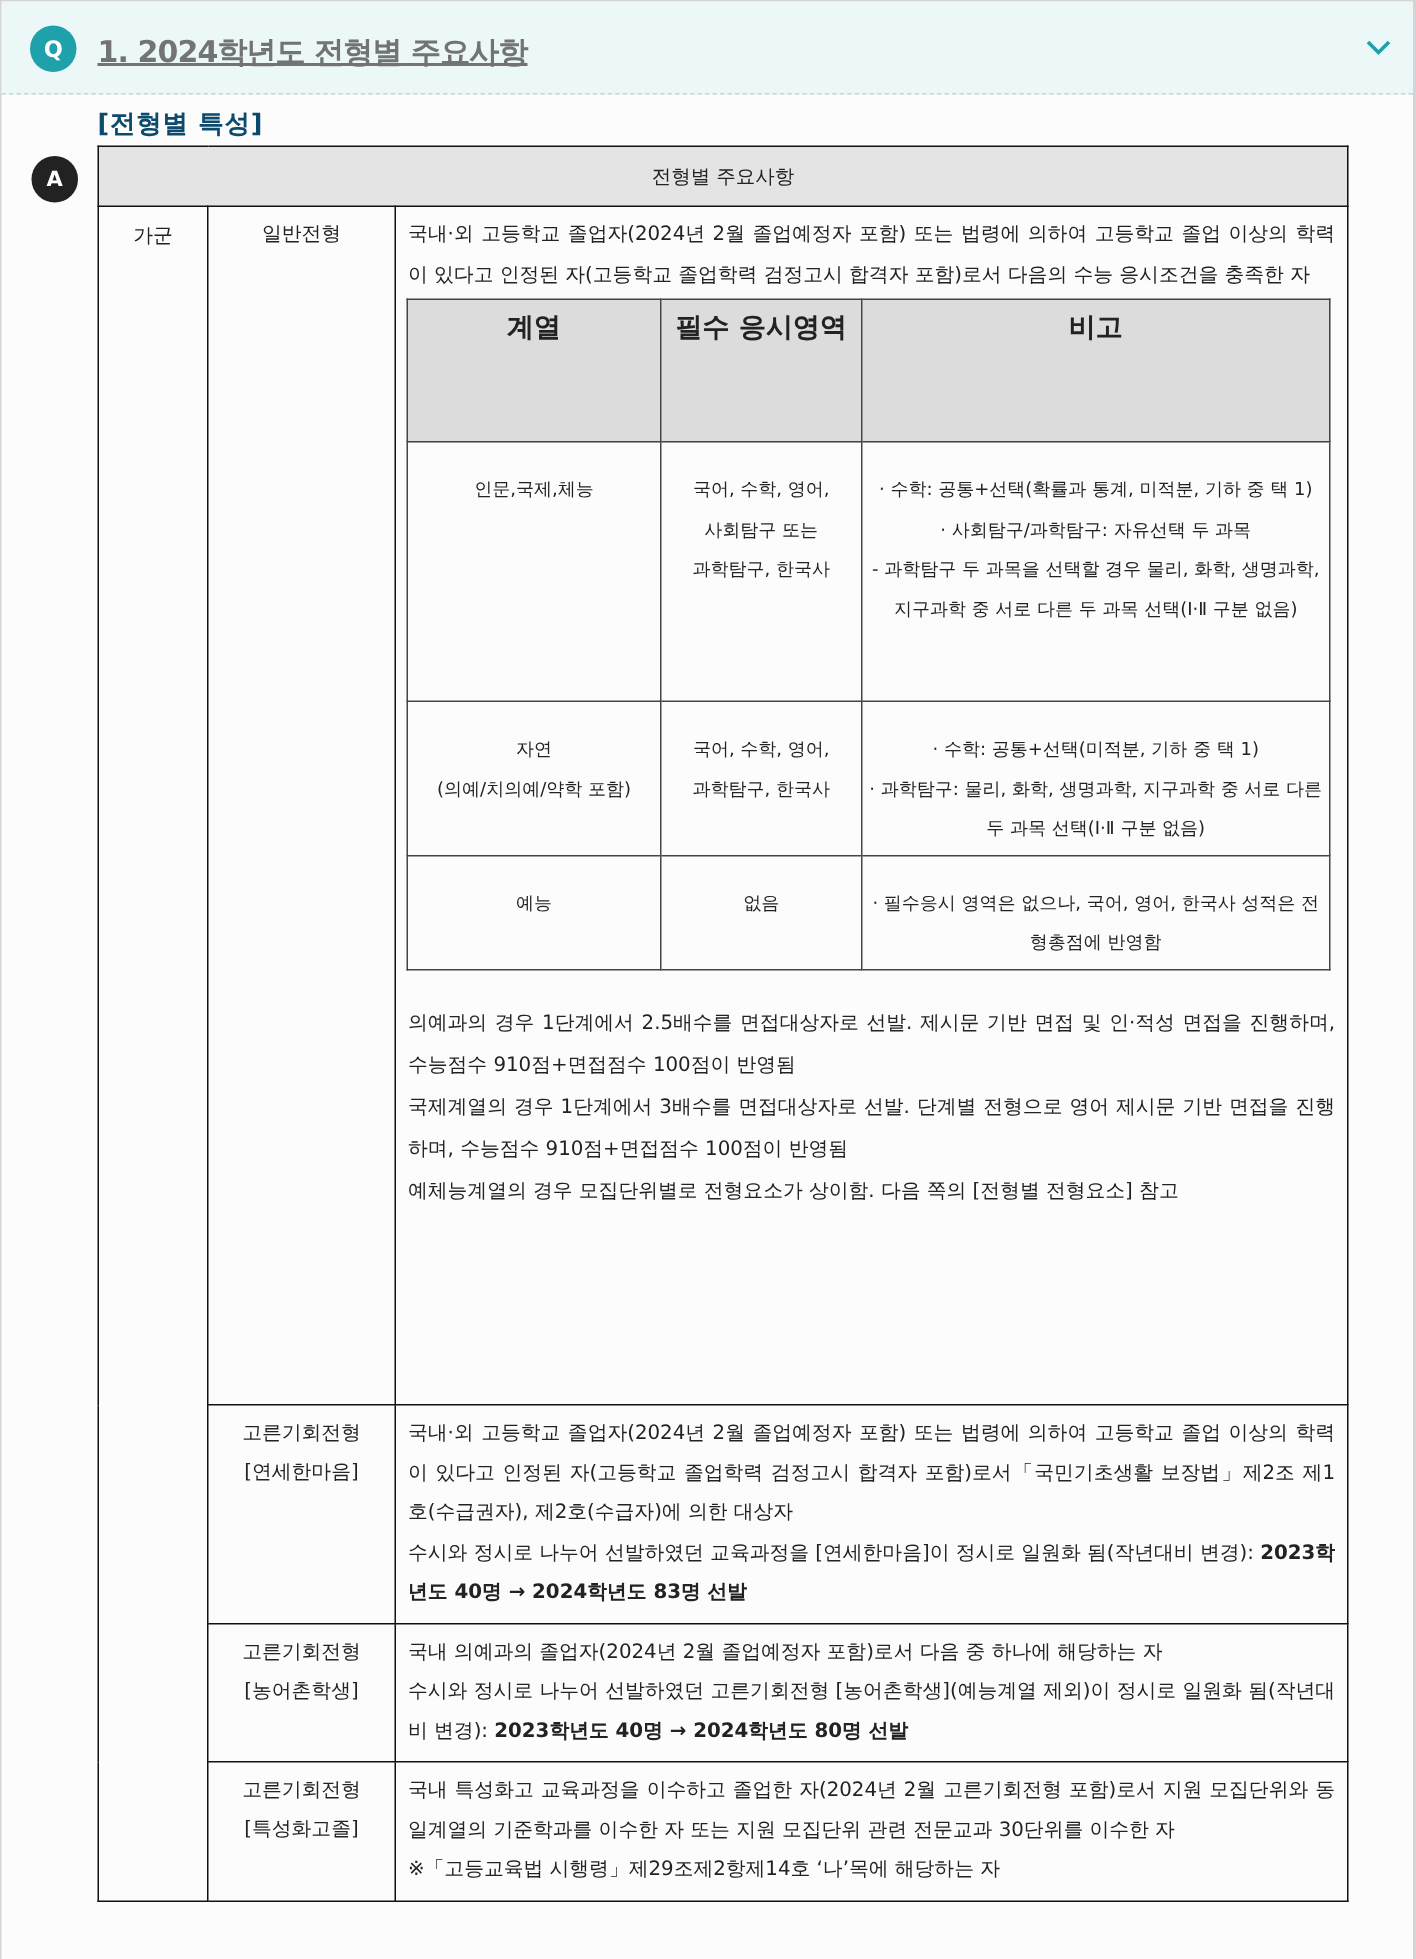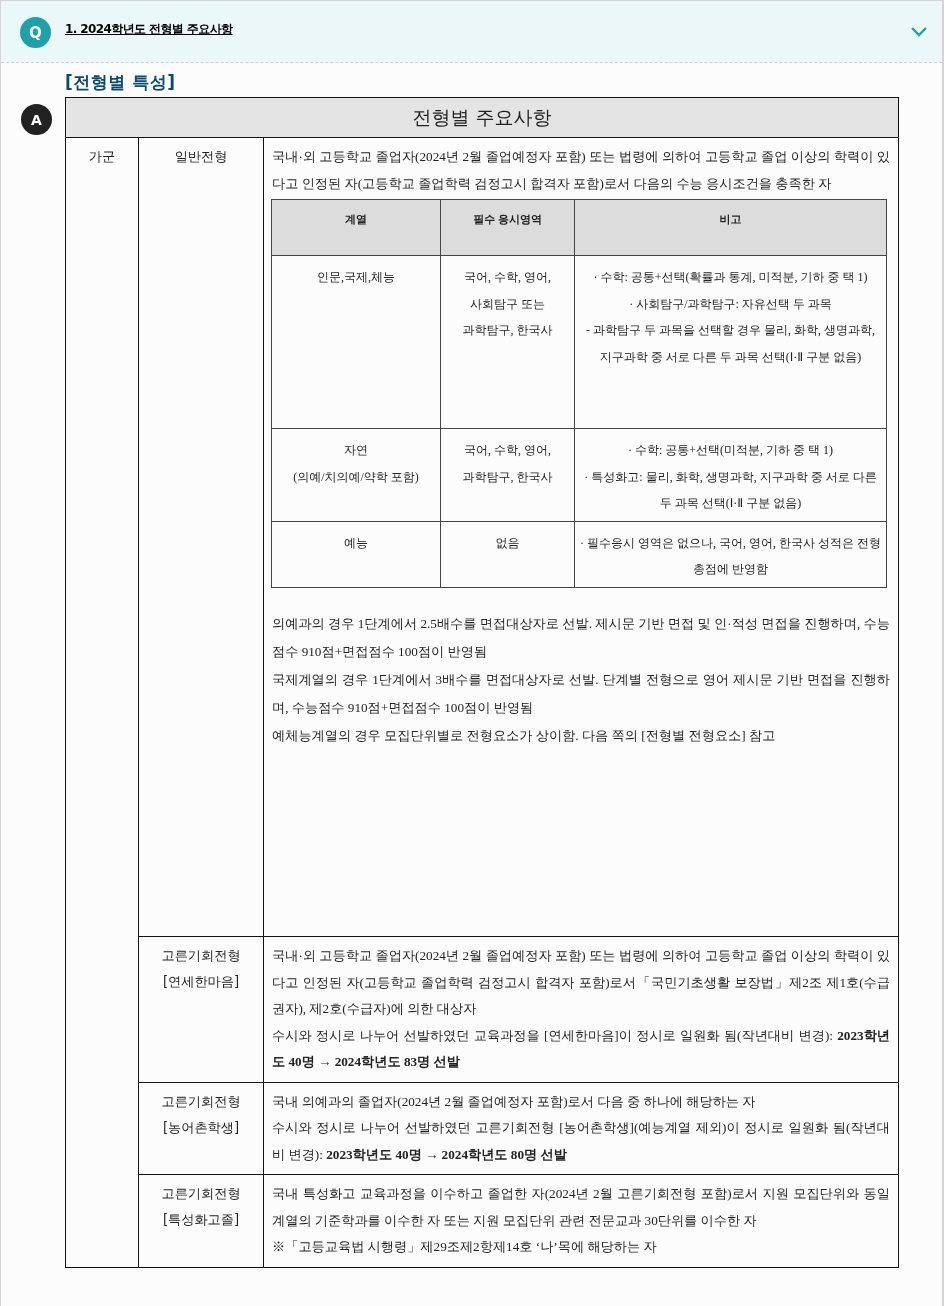--- a/index.html
+++ b/index.html
@@ -21,21 +21,21 @@
   }
   .q-badge {
     position: absolute; left: 19px; top: 16px;
     width: 31px; height: 31px; border-radius: 50%;
     background: #1ea1aa; color: #fff;
     font: bold 15px "DejaVu Sans", sans-serif;
     display: flex; align-items: center; justify-content: center;
   }
   .q-title {
     position: absolute; left: 64px; top: 20px;
-    font-size: 12px; color: #000000; text-decoration: underline;
+    font-size: 20px; color: #737373; text-decoration: underline;
     letter-spacing: -0.6px; font-weight: bold;
   }
   .chevron {
     position: absolute; right: 14px; top: 22px;
     width: 18px; height: 18px; cursor: pointer;
   }
   .a-badge {
     position: absolute; left: 20px; top: 103px;
     width: 31px; height: 31px; border-radius: 50%;
     background: #222; color: #fff;
@@ -46,37 +46,37 @@
     position: absolute; left: 64px; top: 70px;
     font-size: 17px; font-weight: bold; color: #0c4a6e; letter-spacing: 0.5px;
   }
   .main-table {
     position: absolute; left: 64px; top: 96px; width: 834px;
     border-collapse: collapse; font-size: 13.2px; color: #222;
   }
   .main-table td { border: 1.4px solid #111; vertical-align: top; }
   .main-table .head-cell {
     background: #e4e4e4; height: 40px; text-align: center; vertical-align: middle;
-    font-size: 19px;
+    font-size: 13px;
   }
   .col-group { width: 73px; text-align: center; padding-top: 10px; font-family: Liberation Serif, serif; }
   .col-type { width: 125px; text-align: center; padding-top: 6px; line-height: 26px; }
-  .col-desc { padding: 6px 8px 6px 8px; line-height: 26.5px; text-align: justify; font-family: Liberation Serif, serif; }
+  .col-desc { padding: 6px 8px 6px 8px; line-height: 26.5px; text-align: justify; }
   .bold { font-weight: bold; }
   .inner-table {
     width: 616px; border-collapse: collapse; margin: 2px 0 0 -1px; font-size: 12px;
   }
   .inner-table th, .inner-table td {
     border: 1.6px solid #444; text-align: center; vertical-align: top;
     line-height: 26.5px;
   }
   .inner-table th {
-    background: #dcdcdc; height: 56px; font-weight: bold; padding-top: 6px; font-size: 11px;
+    background: #dcdcdc; height: 95px; font-weight: bold; padding-top: 6px; font-size: 18px;
   }
-  .inner-table td { padding: 8px 4px 4px 4px; }
+  .inner-table td { padding: 18px 4px 4px 4px; }
   .c1 { width: 169px; } .c2 { width: 134px; }
   .notes { margin-top: 22px; line-height: 28px; }
 </style>
 </head>
 <body>
 
 <div class="q-header">
   <div class="q-badge">Q</div>
   <a class="q-title">1. 2024학년도 전형별 주요사항</a>
   <svg class="chevron" viewBox="0 0 18 18">
@@ -121,21 +121,21 @@
           <td>
             <div>자연</div>
             <div>(의예/치의예/약학 포함)</div>
           </td>
           <td>
             <div>국어, 수학, 영어,</div>
             <div>과학탐구, 한국사</div>
           </td>
           <td>
             <div>· 수학: 공통+선택(미적분, 기하 중 택 1)</div>
-            <div>· 특성화고: 물리, 화학, 생명과학, 지구과학 중 서로 다른 두 과목 선택(Ⅰ·Ⅱ 구분 없음)</div>
+            <div>· 과학탐구: 물리, 화학, 생명과학, 지구과학 중 서로 다른 두 과목 선택(Ⅰ·Ⅱ 구분 없음)</div>
           </td>
         </tr>
         <tr>
           <td>예능</td>
           <td>없음</td>
           <td>· 필수응시 영역은 없으나, 국어, 영어, 한국사 성적은 전형총점에 반영함</td>
         </tr>
       </tbody>
           </table>
       <div class="notes">

